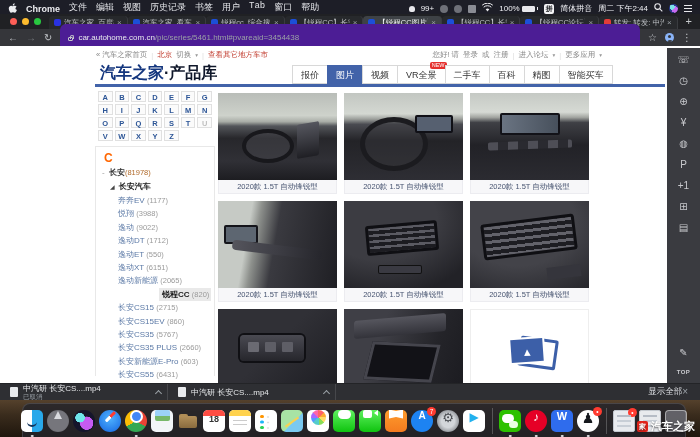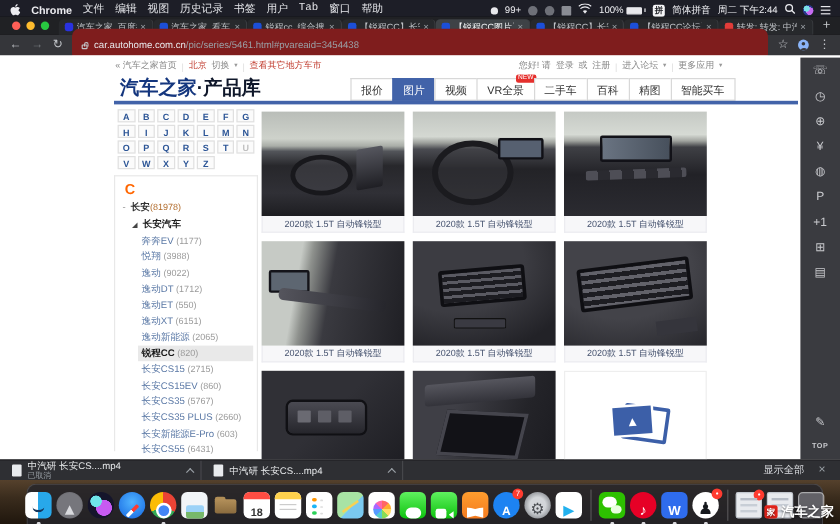--- a/index.html
+++ b/index.html
@@ -41,21 +41,21 @@
   .tab .t{font-size:7.5px;color:#bfc2c6;white-space:nowrap;overflow:hidden;flex:1;}
   .tab.active .t{color:#f3f4f6;}
   .tab .x{font-size:8px;color:#9aa0a6;flex:none;line-height:1;}
   .newtab{color:#c6c9cc;font-size:11px;padding:0 8px 1px;line-height:14px;}
 
   
   .navbar{position:absolute;top:29px;height:17px;left:0;right:0;background:#35363a;display:flex;
     align-items:center;padding:0 8px;gap:8px;}
   .nav-ic{color:#c2c5c9;font-size:10px;line-height:1;}
   .nav-ic.dim{color:#75787c;}
-  .urlpill{flex:1;height:27px;background:#7f1d1d;border-radius:6px;display:flex;align-items:center;
+  .urlpill{flex:1;height:27px;background:#4c1d95;border-radius:6px;display:flex;align-items:center;
     padding:0 8px;gap:5px;min-width:0;}
   .lock{width:5px;height:4px;border:1px solid #c2c5c9;border-radius:1px;position:relative;margin-top:2px;flex:none;}
   .lock::before{content:"";position:absolute;top:-3px;left:0.5px;width:2.5px;height:3px;border:1px solid #c2c5c9;
     border-bottom:none;border-radius:2px 2px 0 0;}
   .url{font-size:8px;color:#9aa0a6;white-space:nowrap;overflow:hidden;}
   .url b{color:#e8eaed;font-weight:normal;}
   .avatar-ic{width:9px;height:9px;border-radius:50%;background:#8ab4f8;position:relative;overflow:hidden;}
   .avatar-ic::before{content:"";position:absolute;top:1.5px;left:3px;width:3px;height:3px;border-radius:50%;background:#35363a;}
   .avatar-ic::after{content:"";position:absolute;bottom:-1px;left:1.5px;width:6px;height:3.5px;border-radius:3px 3px 0 0;background:#35363a;}
 
@@ -89,21 +89,21 @@
   .cletter{color:#f60;font-weight:bold;font-size:12px;margin:1px 0 2px 2px;}
   .brandrow{font-size:8px;color:#333;font-weight:bold;margin:2px 0;}
   .brandrow .dash{color:#999;font-weight:normal;margin-right:2px;}
   .brandrow .cnt{color:#b06a2a;font-weight:normal;font-size:7.5px;}
   .makerrow{font-size:8px;color:#222;font-weight:bold;margin:3px 0 2px 8px;}
   .makerrow .tri{font-size:6px;color:#444;margin-right:2px;}
   .models{list-style:none;margin:0;padding:0 0 0 13px;}
   .models li{font-size:8px;line-height:13.4px;white-space:nowrap;padding-left:3px;}
   .m-label{color:#5b79a6;}
   .m-count{color:#9a9a9a;font-size:7.5px;}
-  .models li.active{background:#e9e9e9;margin-right:3px;}
+  .models li.active{background:#e9e9e9;margin-right:3px;margin-left:44px;}
   .models li.active .m-label{color:#1a1a1a;font-weight:bold;}
 
   
   .gallery{position:absolute;top:47px;left:218px;width:373px;display:flex;flex-wrap:wrap;gap:7px;}
   .card{width:119px;}
   .thumb{position:relative;width:119px;height:87px;background:#36363a;overflow:hidden;}
   .cap{height:14px;line-height:13px;background:#f7f7f9;border:1px solid #ececf0;border-top:none;
     text-align:center;font-size:7.5px;color:#46536f;overflow:hidden;white-space:nowrap;}
   .dash-a{background:linear-gradient(180deg,#b9bdb8 0%,#ced2cb 26%,#a9ada7 33%,#53555a 38%,#27272b 52%,#303036 78%,#1d1d21 100%);}
   .dash-a::before{content:"";position:absolute;left:24px;top:36px;width:44px;height:26px;border:4px solid #18181c;border-radius:50%;background:rgba(70,70,76,.5);}
@@ -144,35 +144,35 @@
   .dlbar{position:absolute;top:383px;height:17px;left:0;right:0;background:#2e2f33;border-top:1px solid #232427;
     display:flex;align-items:stretch;}
   .dl-item{width:168px;display:flex;align-items:center;gap:5px;padding:0 6px 0 10px;border-right:1px solid #46474b;}
   .dl-doc{width:8px;height:10px;background:#e8eaed;border-radius:1px;flex:none;}
   .dl-text{display:flex;flex-direction:column;justify-content:center;min-width:0;}
   .dl-name{font-size:8px;color:#e6e8ea;line-height:9px;white-space:nowrap;overflow:hidden;}
   .dl-status{font-size:6.5px;color:#9aa0a6;line-height:7px;}
   .dl-status:empty{display:none;}
   .dl-chev{margin-left:auto;width:5px;height:5px;border-left:1px solid #9aa0a6;border-top:1px solid #9aa0a6;
     transform:rotate(45deg);margin-top:3px;flex:none;}
-  .dl-right{margin-left:auto;display:flex;align-items:center;gap:12px;padding-right:12px;}
+  .dl-right{margin-left:auto;display:flex;align-items:center;padding-right:12px;}
   .dl-showall{font-size:8.5px;color:#dadce0;}
   .dl-close{color:#9aa0a6;font-size:10px;line-height:1;}
 
   
   .desktop{position:absolute;top:400px;height:37px;left:0;right:0;
     background:linear-gradient(180deg,#55412c 0%,#3a2c1d 40%,#1f160d 100%);}
   .dock{position:absolute;left:22px;right:14px;top:3px;height:34px;background:rgba(36,37,43,.82);
     border:1px solid rgba(255,255,255,.14);border-bottom:none;border-radius:8px 8px 0 0;display:flex;
     align-items:center;justify-content:center;gap:1px;padding:0 4px;list-style:none;margin:0;}
   .dock-item{position:relative;width:25px;height:25px;display:flex;align-items:center;justify-content:center;flex:none;}
   .dock-item.running::after{content:"";position:absolute;bottom:-4px;left:50%;transform:translateX(-50%);
     width:2.5px;height:2.5px;border-radius:50%;background:#d8d8dc;}
   .dock-item.sepi{width:1px;height:26px;background:rgba(255,255,255,.22);margin:0 4px;}
-  .dk{width:22px;height:22px;border-radius:5px;position:relative;display:flex;align-items:flex-end;
+  .dk{width:22px;height:22px;border-radius:5px;position:relative;display:flex;align-items:flex-start;
     justify-content:center;font-size:10px;font-weight:bold;color:#fff;}
   .dk .dkbadge{position:absolute;top:-3px;right:-3px;min-width:9px;height:9px;padding:0 2px;background:#ff3b30;
     border-radius:5px;color:#fff;font-size:6.5px;line-height:9px;text-align:center;font-weight:normal;}
   .dk .dkbadge:empty{display:none;}
   .dk-finder{background:linear-gradient(90deg,#fff 50%,#28a8ea 50%);}
   .dk-finder::after{content:"";position:absolute;bottom:5px;left:6px;width:10px;height:5px;border-bottom:2px solid #14355c;border-radius:0 0 8px 8px;}
   .dk-launchpad{border-radius:50%;background:radial-gradient(circle,#76767c 0 62%,#55555a);}
   .dk-launchpad::after{content:"";border:4px solid transparent;border-bottom:8px solid #d9dade;transform:translateY(-3px);}
   .dk-siri{border-radius:50%;background:radial-gradient(circle at 32% 35%,#6fe6ea 0 22%,transparent 24%),
     radial-gradient(circle at 62% 60%,#c75bf2 0 34%,transparent 36%),#15152b;}

